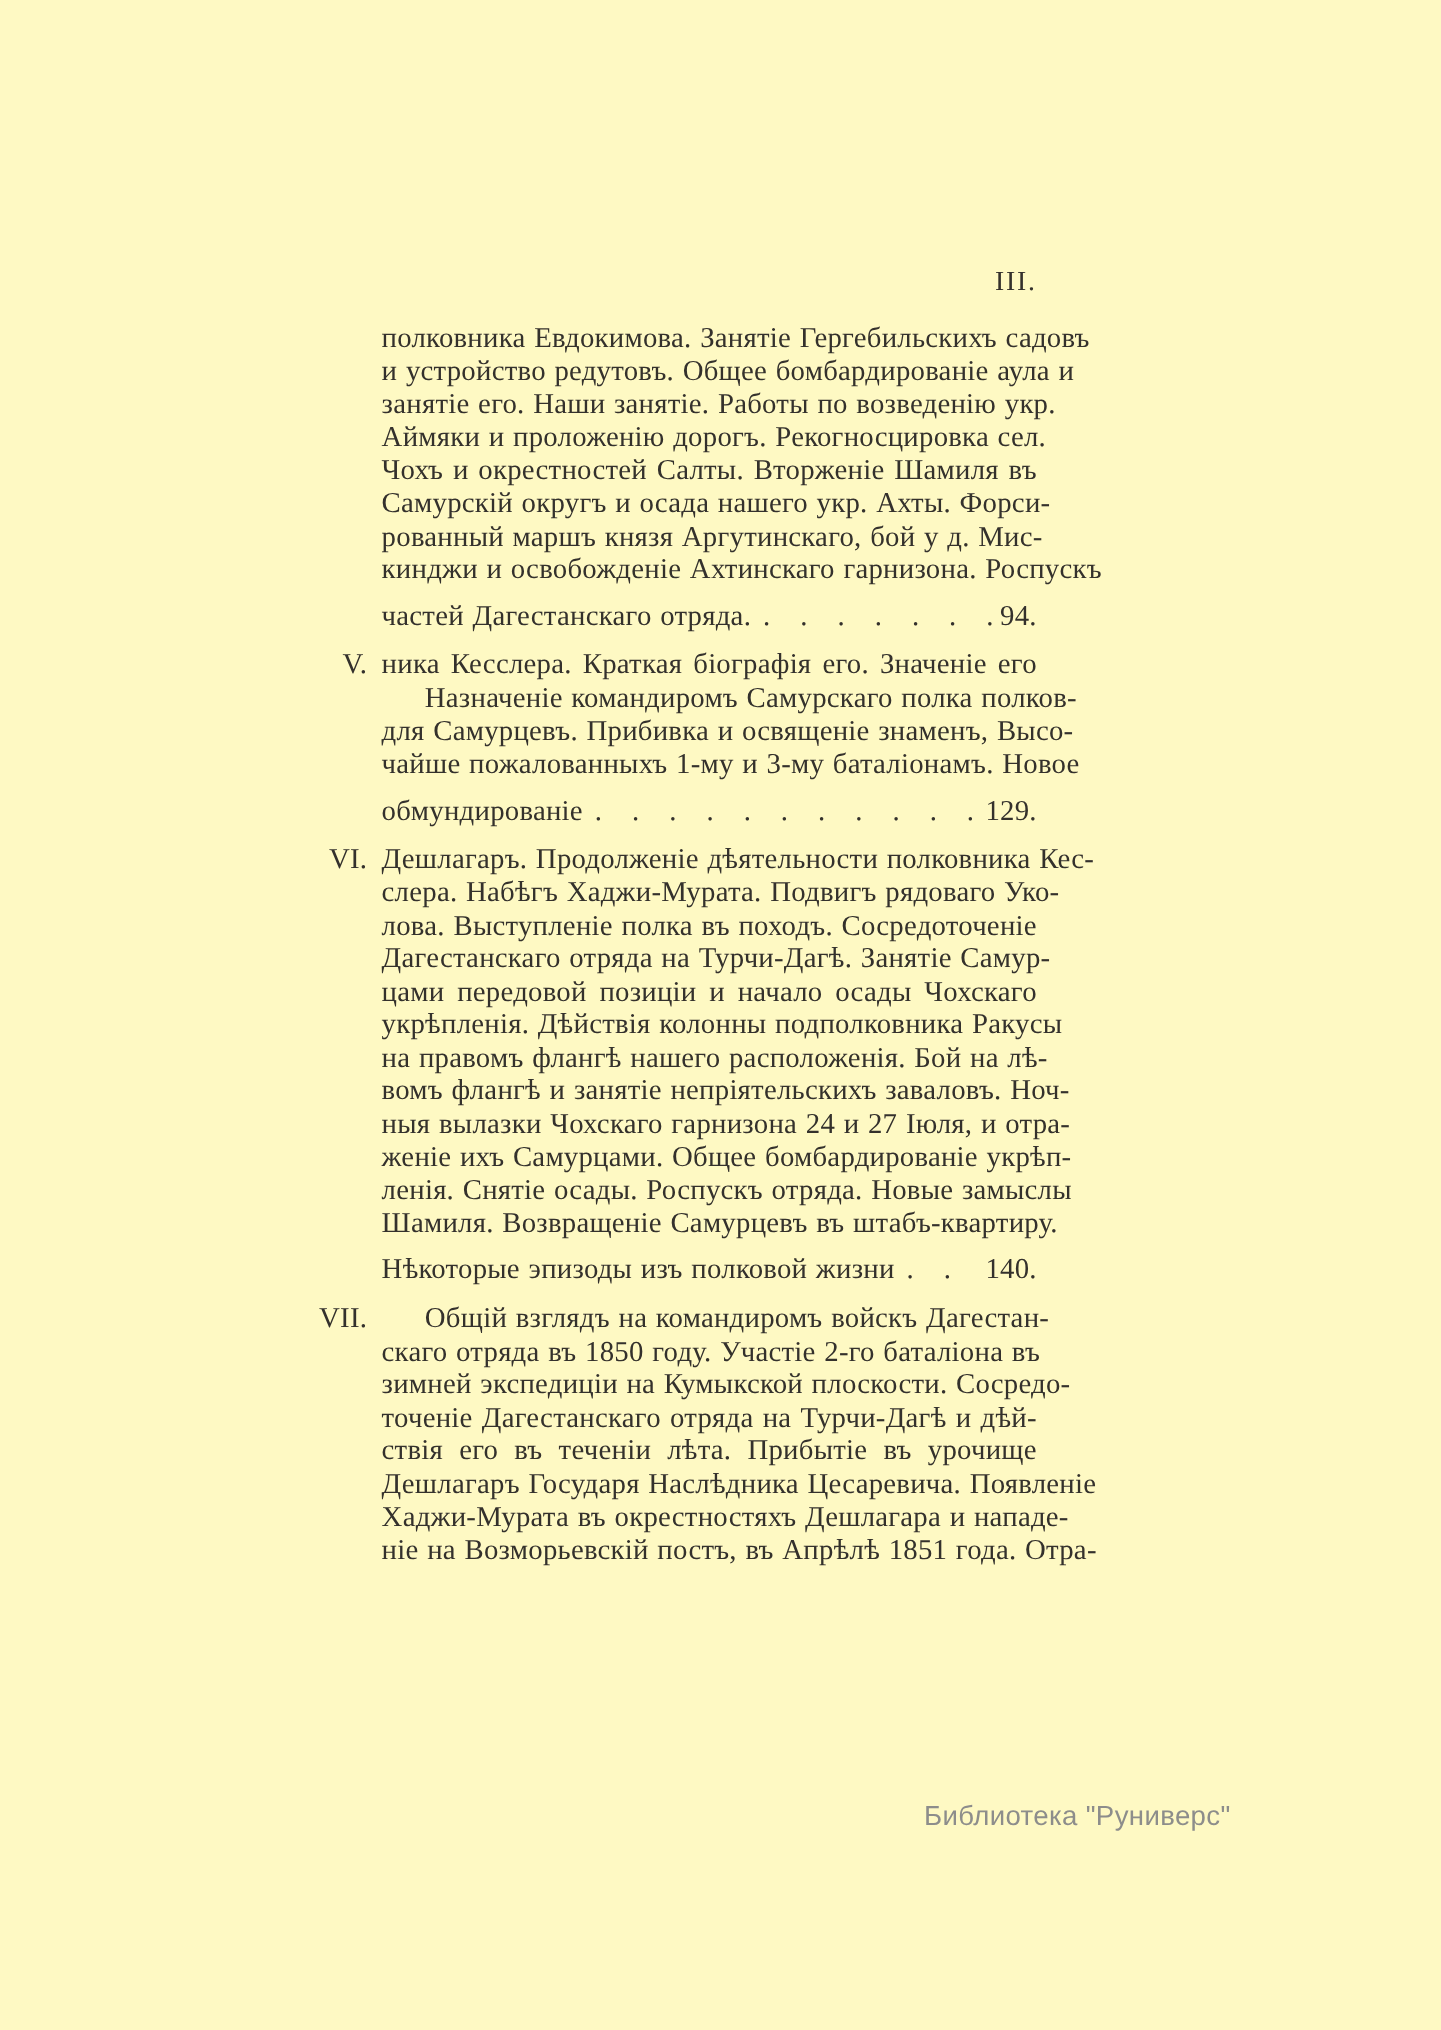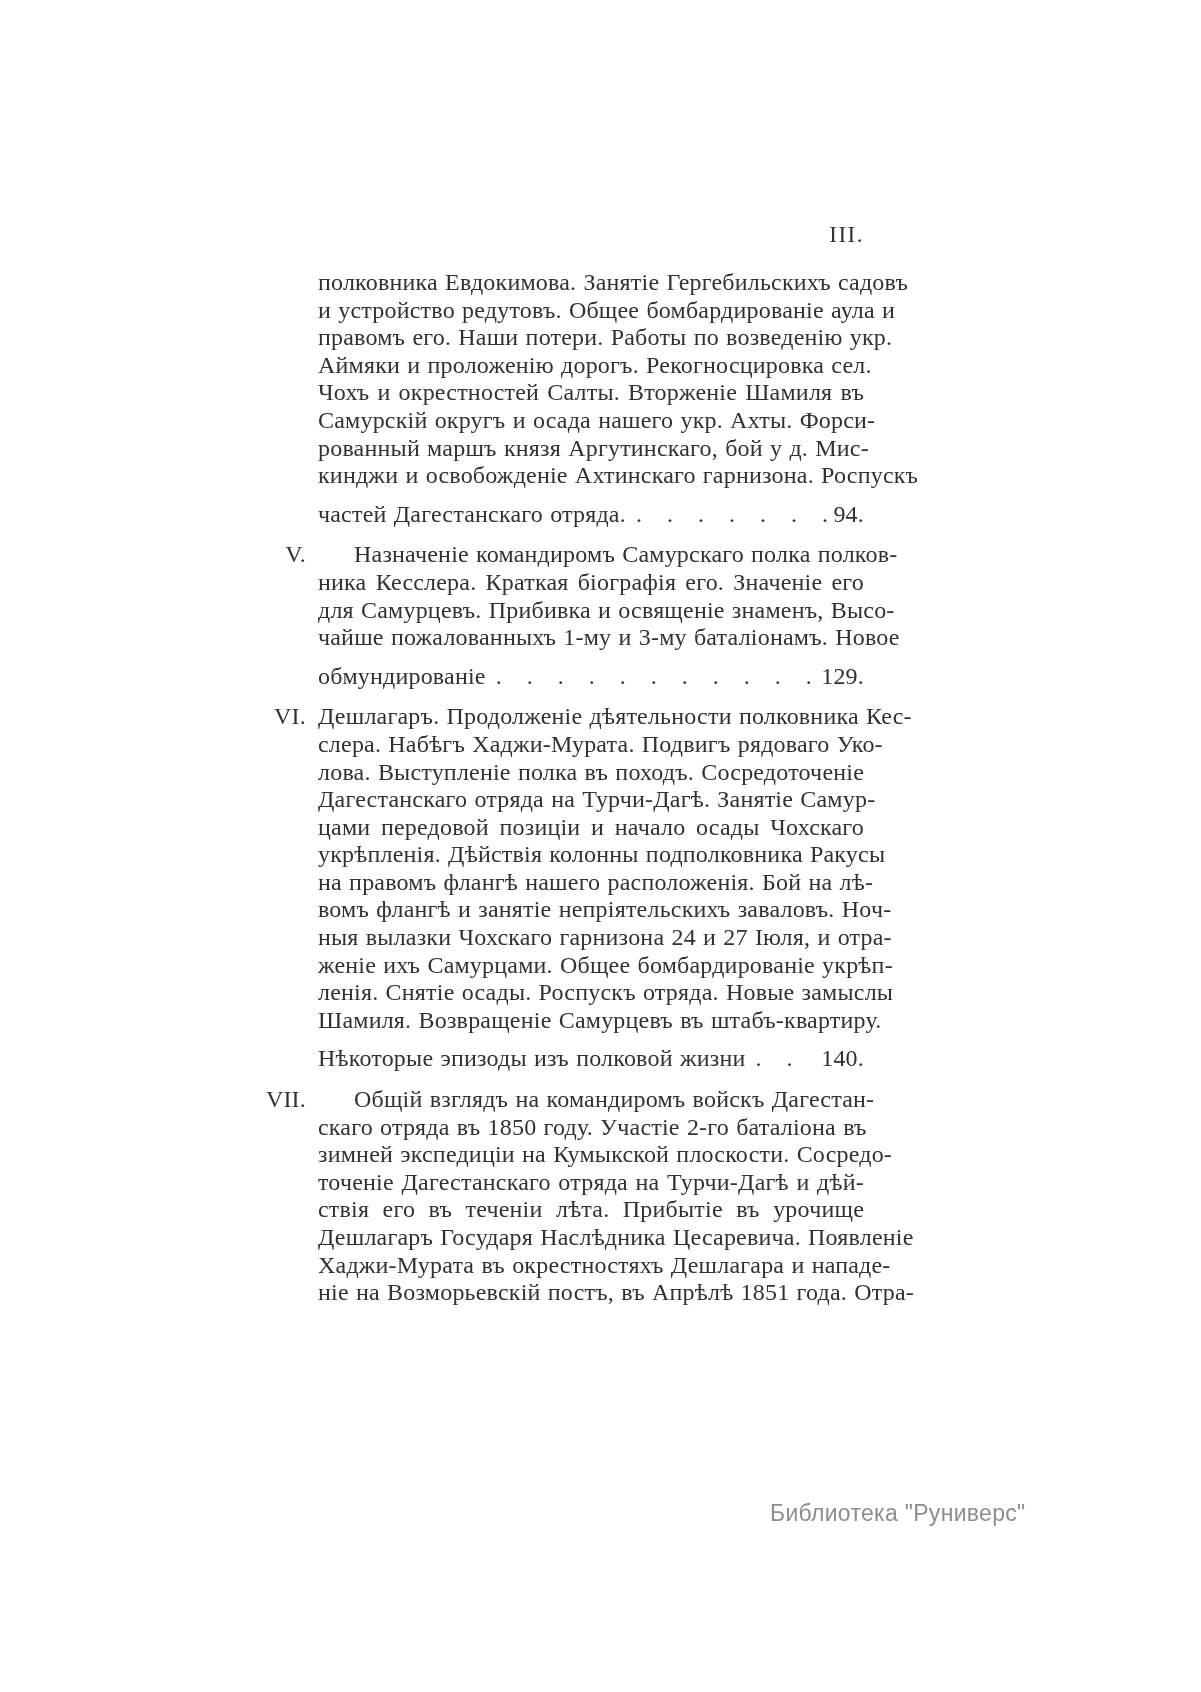--- a/index.html
+++ b/index.html
@@ -5,21 +5,21 @@
   html, body {
     margin: 0;
     padding: 0;
     background: #e8e8e6;
   }
   .sheet {
     position: relative;
     width: 1201px;
     height: 1692px;
     margin: 0 auto;
-    background: #ffffff;
+    background: #fef9c3;
     overflow: hidden;
     font-family: "Liberation Serif", "DejaVu Serif", serif;
     color: #34312c;
   }
   .page-number {
     position: absolute;
     top: 222px;
     left: 318px;
     width: 546px;
     text-align: right;
@@ -93,36 +93,36 @@
 </head>
 <body>
 
 <div class="sheet">
   <div class="page-number">III.</div>
 
   <div class="toc" id="toc">
       <div class="entry">
         <div class="line">полковника Евдокимова. Занятіе Гергебильскихъ садовъ</div>
         <div class="line">и устройство редутовъ. Общее бомбардированіе аула и</div>
-        <div class="line">правомъ его. Наши потери. Работы по возведенію укр.</div>
+        <div class="line">занятіе его. Наши занятіе. Работы по возведенію укр.</div>
         <div class="line">Аймяки и проложенію дорогъ. Рекогносцировка сел.</div>
         <div class="line">Чохъ и окрестностей Салты. Вторженіе Шамиля въ</div>
         <div class="line">Самурскій округъ и осада нашего укр. Ахты. Форси-</div>
         <div class="line">рованный маршъ князя Аргутинскаго, бой у д. Мис-</div>
         <div class="line">кинджи и освобожденіе Ахтинскаго гарнизона. Роспускъ</div>
         <div class="line last">
           <span class="lt">частей Дагестанскаго отряда.</span>
           <span class="dots">. . . . . . . . . . . . . . . . . . . . . . . . . . . . . .</span>
           <span class="pg">94.</span>
         </div>
       </div>
       <div class="entry">
         <span class="numeral">V.</span>
+        <div class="line">ника Кесслера. Краткая біографія его. Значеніе его</div>
         <div class="line first">Назначеніе командиромъ Самурскаго полка полков-</div>
-        <div class="line">ника Кесслера. Краткая біографія его. Значеніе его</div>
         <div class="line">для Самурцевъ. Прибивка и освященіе знаменъ, Высо-</div>
         <div class="line">чайше пожалованныхъ 1-му и 3-му баталіонамъ. Новое</div>
         <div class="line last">
           <span class="lt">обмундированіе</span>
           <span class="dots">. . . . . . . . . . . . . . . . . . . . . . . . . . . . . .</span>
           <span class="pg">129.</span>
         </div>
       </div>
       <div class="entry">
         <span class="numeral">VI.</span>

